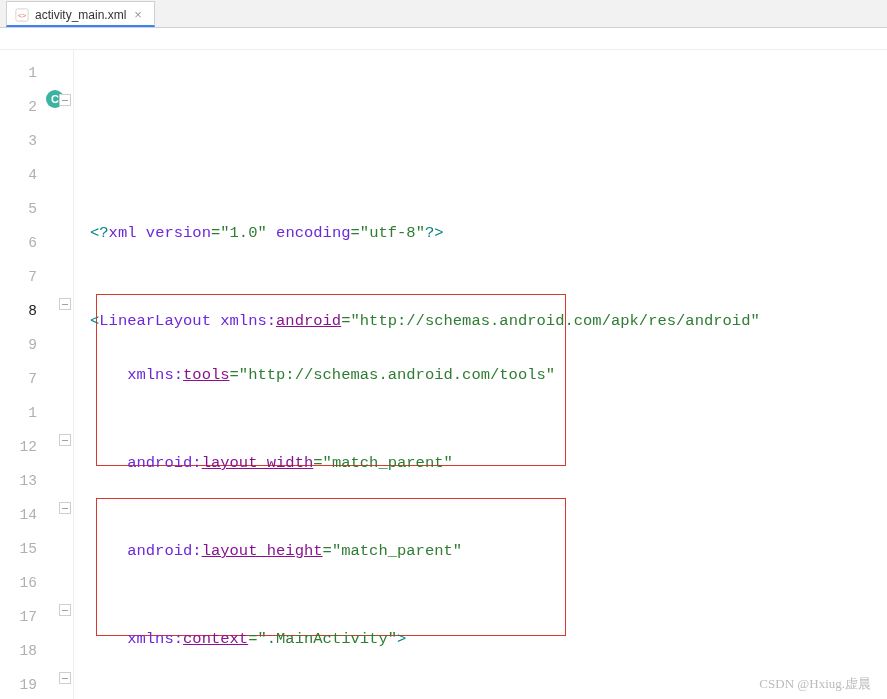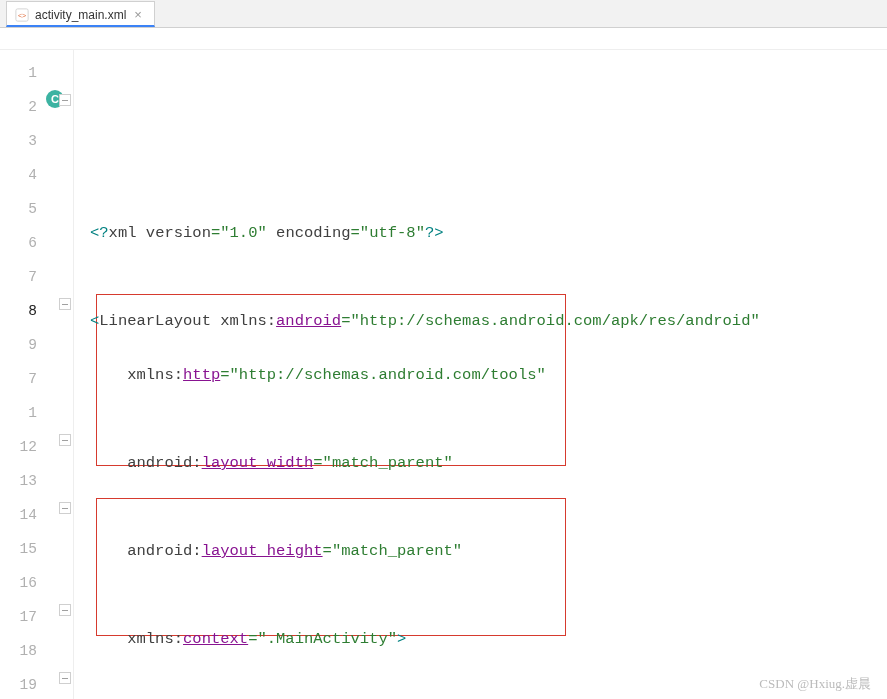--- a/index.html
+++ b/index.html
@@ -109,21 +109,21 @@
     flex:1;
     font-family: Consolas, "Courier New", monospace;
     font-size: 15.5px;
     padding-top: 28px;
     padding-left: 16px;
     position: relative;
     white-space: pre;
     color:#333;
   }
   .code-line { height: 34px; line-height:34px; position:relative; }
-  .c-navy   { color:#404040; }
+  .c-navy   { color:#6d28d9; }
   .c-purple { color:#881391;text-decoration:underline; }
   .c-teal   { color:#008080; }
   .c-green  { color:#2e7d32; }
 
   .red-box {
     position:absolute;
     border:1px solid #d63a2e;
     pointer-events:none;
   }
 
@@ -195,21 +195,21 @@
 
     
     <div class="code-line">
 <span class="c-teal">&lt;?</span><span class="c-navy">xml</span> <span class="c-navy">version</span><span class="c-green">=</span><span class="c-green">"1.0"</span> <span class="c-navy">encoding</span><span class="c-green">=</span><span class="c-green">"utf-8"</span><span class="c-teal">?&gt;</span>
     </div>
     
     <div class="code-line">
 <span class="c-teal">&lt;</span><span class="c-navy">LinearLayout</span> <span class="c-navy">xmlns:</span><span class="c-purple">android</span><span class="c-green">=</span><span class="c-green">"http://schemas.android.com/apk/res/android"</span>
     </div>
     
-    <div class="code-line">    <span class="c-navy">xmlns:</span><span class="c-purple">http</span><span class="c-green">=</span><span class="c-green">"http://schemas.android.com/tools"</span></div>
+    <div class="code-line">    <span class="c-navy">xmlns:</span><span class="c-purple">tools</span><span class="c-green">=</span><span class="c-green">"http://schemas.android.com/tools"</span></div>
     
     <div class="code-line">    <span class="c-navy">android:</span><span class="c-purple">layout_width</span><span class="c-green">=</span><span class="c-green">"match_parent"</span></div>
     
     <div class="code-line">    <span class="c-navy">android:</span><span class="c-purple">layout_height</span><span class="c-green">=</span><span class="c-green">"match_parent"</span></div>
     
     <div class="code-line">    <span class="c-navy">xmlns:</span><span class="c-purple">context</span><span class="c-green">=</span><span class="c-green">".MainActivity"</span><span class="c-teal">&gt;</span></div>
     <div class="code-line"></div>
     
     
     

